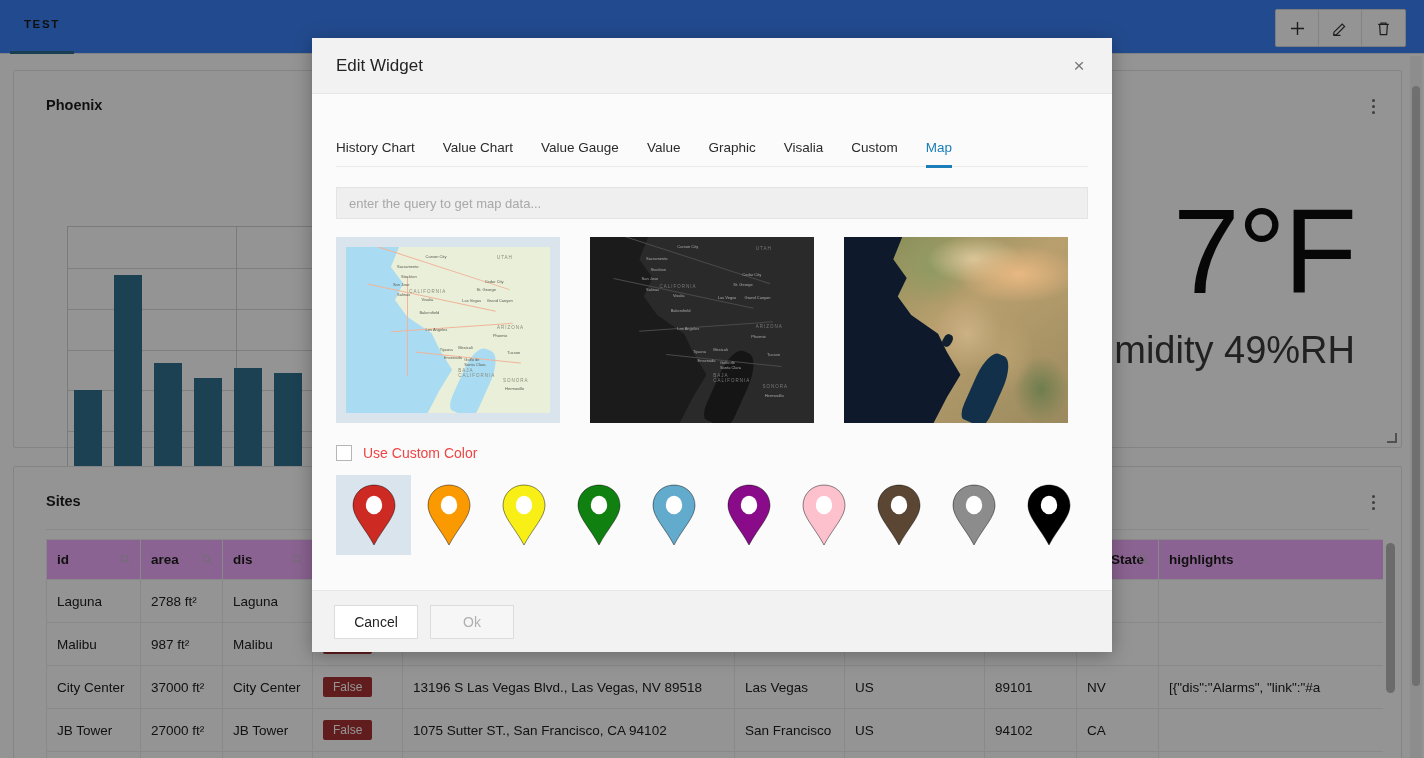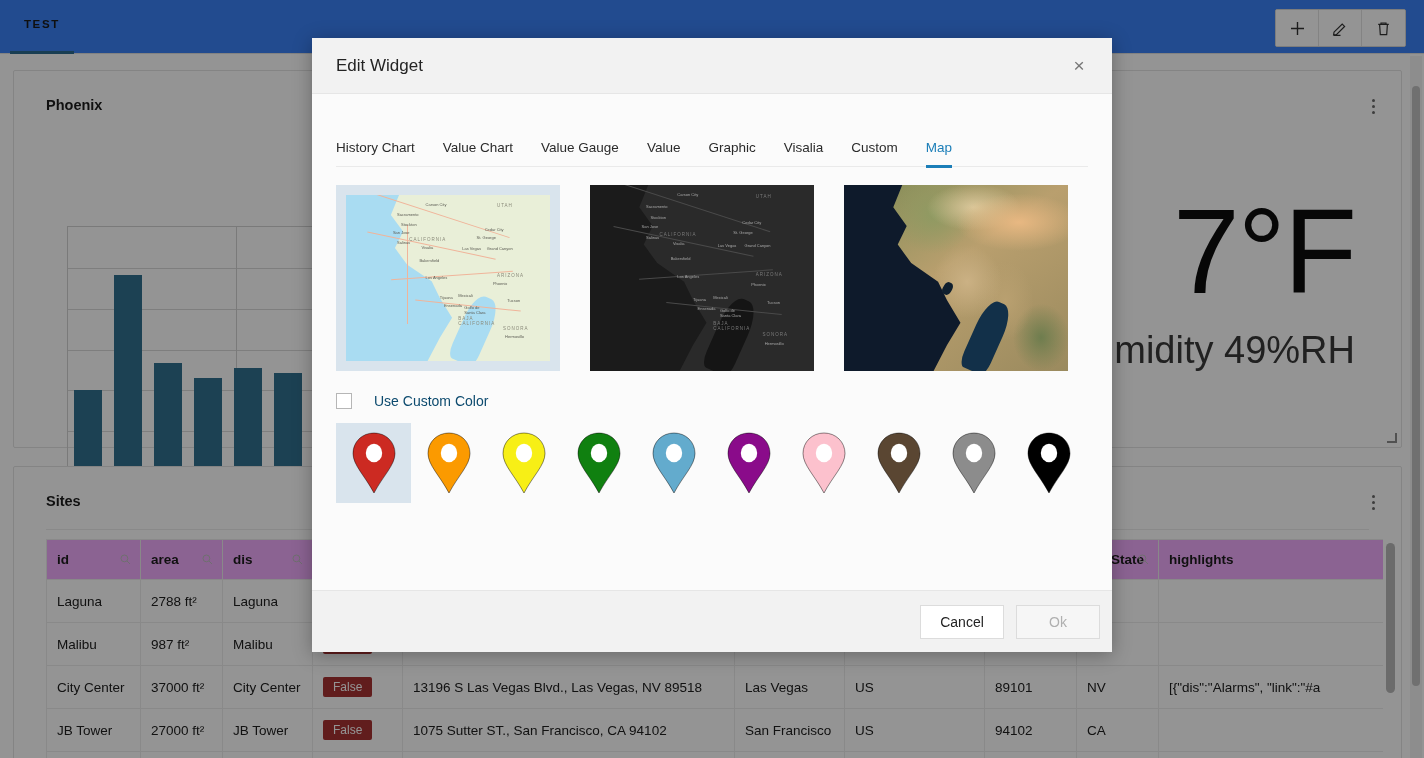--- a/index.html
+++ b/index.html
@@ -267,34 +267,34 @@
   .map-sat .salton {
     position: absolute; left: 44%; top: 52%; width: 4%; height: 7%;
     background: #10202f; transform: rotate(30deg); border-radius: 40%;
   }
 
   .customrow { display: flex; align-items: center; gap: 11px; margin-top: 22px; }
   .chk {
     width: 16px; height: 16px; border: 1px solid #b6b6b6; background: #fff;
     display: inline-block;
   }
-  .customrow label { font-size: 14px; color: #0c4a6e; margin-left: 11px; }
+  .customrow label { font-size: 14px; color: #ef4444; }
 
   .pins { display: flex; gap: 0; margin-top: 14px; }
   .pin-cell {
     width: 75px; height: 80px; display: flex; align-items: center;
     justify-content: center;
   }
   .pin-cell.selected { background: #d9e4ed; }
   .pin-cell svg { display: block; }
 
   .modal-foot {
     height: 62px; background: #f2f2f2; border-top: 1px solid #e6e6e6;
-    display: flex; align-items: center; justify-content: flex-end;
-    gap: 12px; padding: 0 12px; flex: none;
+    display: flex; align-items: center; justify-content: flex-start;
+    gap: 12px; padding: 0 22px; flex: none;
   }
   .btn {
     min-width: 84px; height: 34px; border: 1px solid #dcdcdc;
     background: #fff; font-size: 14px; color: #232323;
     display: flex; align-items: center; justify-content: center;
     font-family: "Liberation Sans", sans-serif;
   }
   .btn.disabled { color: #b0b0b0; background: #f6f6f6; }
 </style>
 </head>
@@ -510,20 +510,21 @@
         <div class="tab">History Chart</div>
         <div class="tab">Value Chart</div>
         <div class="tab">Value Gauge</div>
         <div class="tab">Value</div>
         <div class="tab">Graphic</div>
         <div class="tab">Visalia</div>
         <div class="tab">Custom</div>
         <div class="tab active">Map</div>
       </div>
 
+    <input class="query" type="text" placeholder="enter the query to get map data..." style="">
 
     <div class="thumbs">
 
       <div class="thumb selected">
         <div class="inner map-road">
           <div class="ocean"></div>
           <div class="gulf"></div>
           <div class="road" style="left:12%;top:12%;width:70%;transform:rotate(18deg)"></div>
           <div class="road" style="left:10%;top:30%;width:64%;transform:rotate(12deg)"></div>
           <div class="road" style="left:22%;top:48%;width:60%;transform:rotate(-4deg)"></div>

